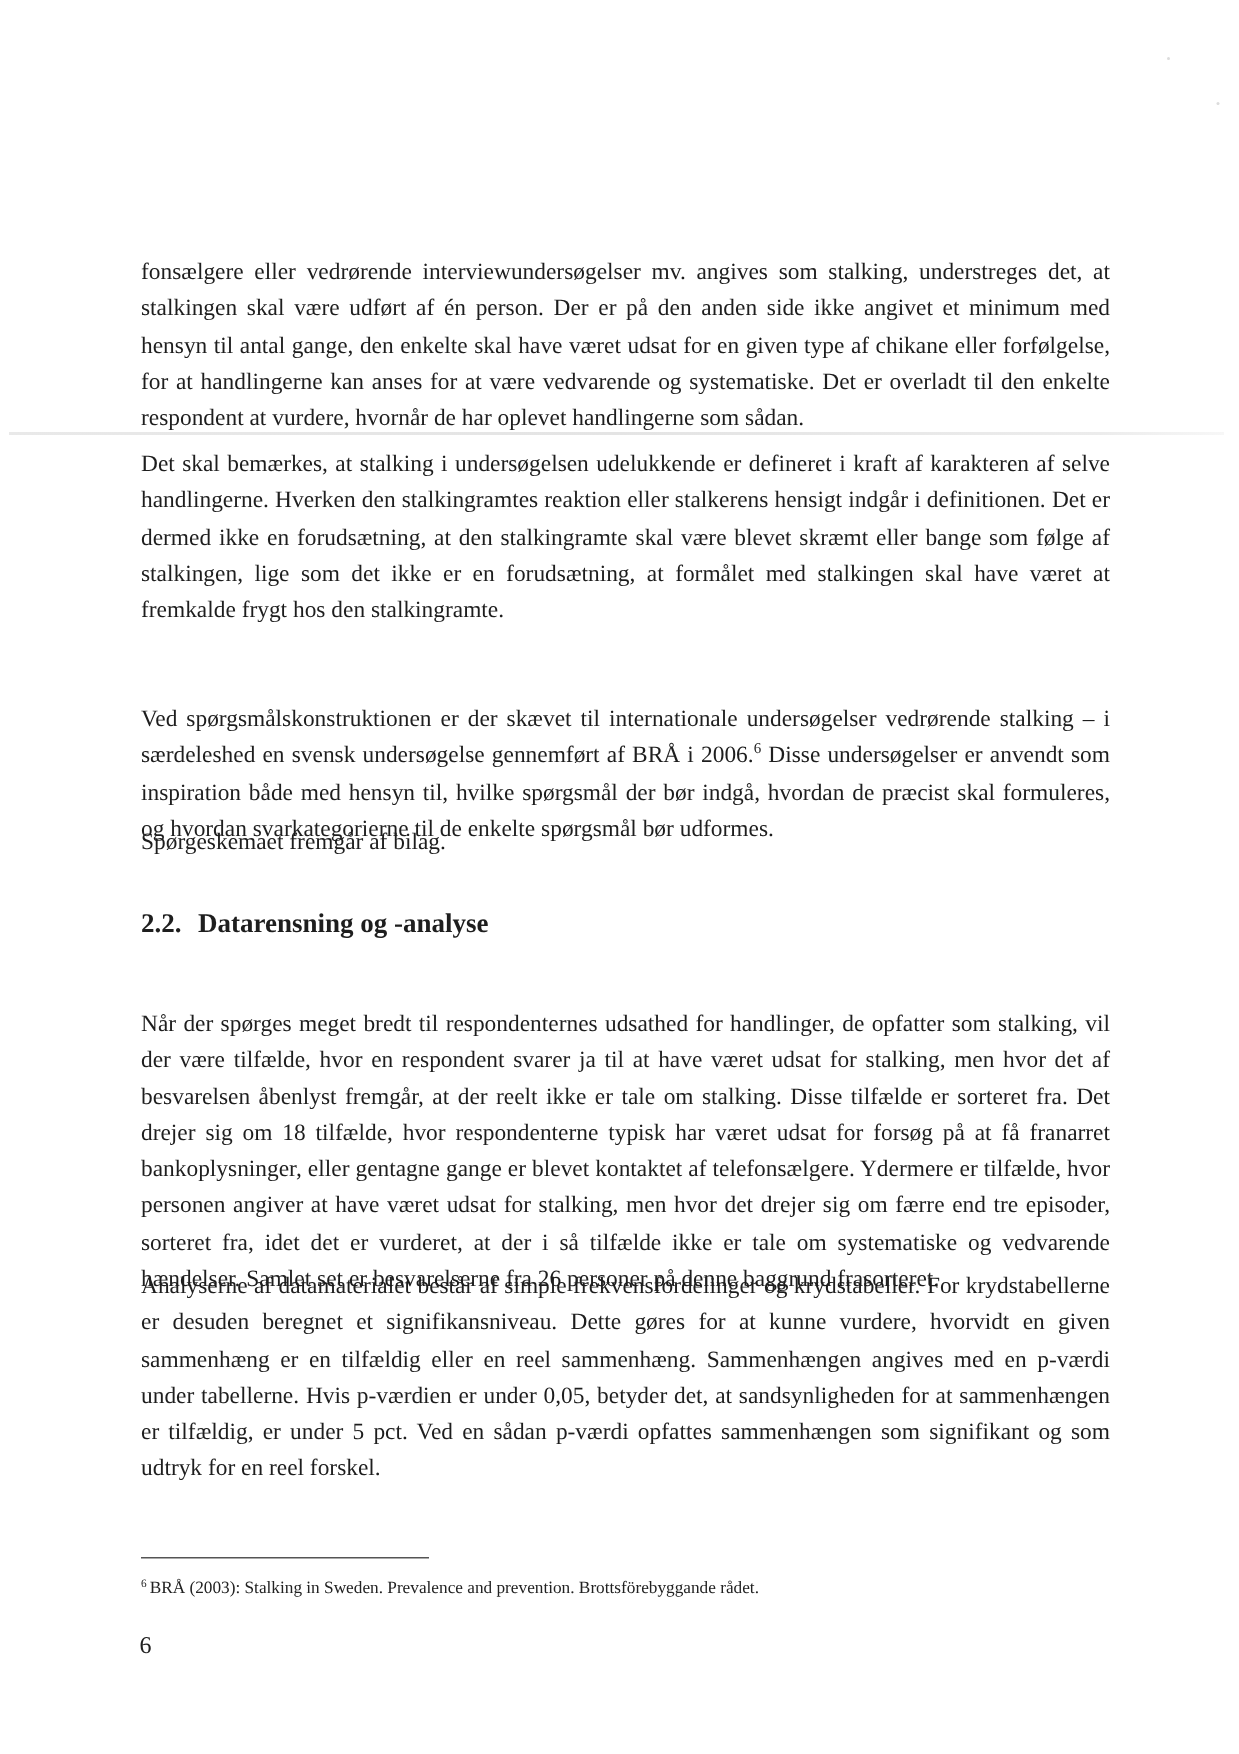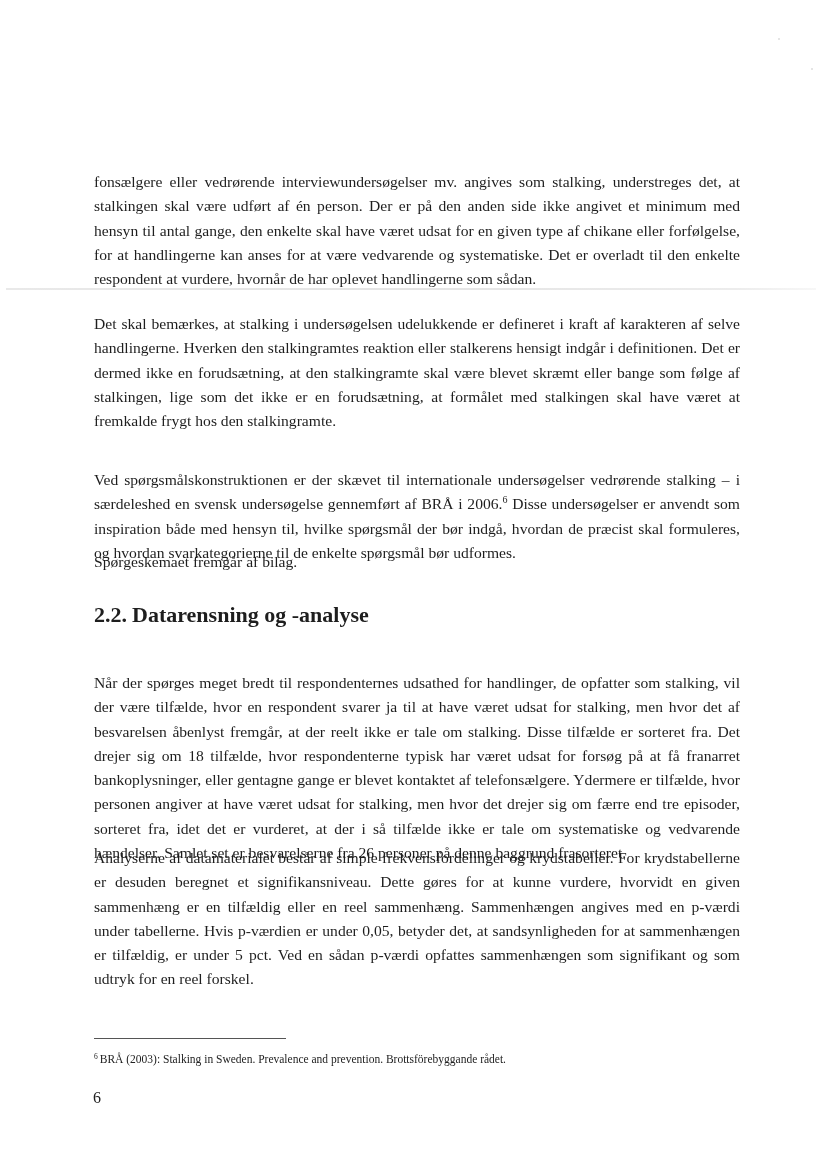--- a/index.html
+++ b/index.html
@@ -36,28 +36,28 @@
     }
     .scan-seam {
       position: absolute;
       left: 6px;
       top: 288px;
       width: 810px;
       height: 2px;
       background: linear-gradient(to right, #e9e9e9 0%, #e4e4e4 50%, #ececec 90%, #f7f7f7 100%);
     }
     #p1 { top: 170px; }
-    #p2 { top: 312px; }
+    #p2 { top: 298px; }
     #p3 { top: 468px; }
     #p4 { top: 550px; }
     #heading {
       position: absolute;
       left: 94px;
       top: 604px;
-      font-size: 22px;
+      font-size: 18px;
       font-weight: bold;
       line-height: 22px;
     }
     #heading .num {
       display: inline-block;
       width: 38px;
     }
     #p5 { top: 635px; margin-top: 36px; }
     #p6 { top: 846px; }
     sup.fnref {

